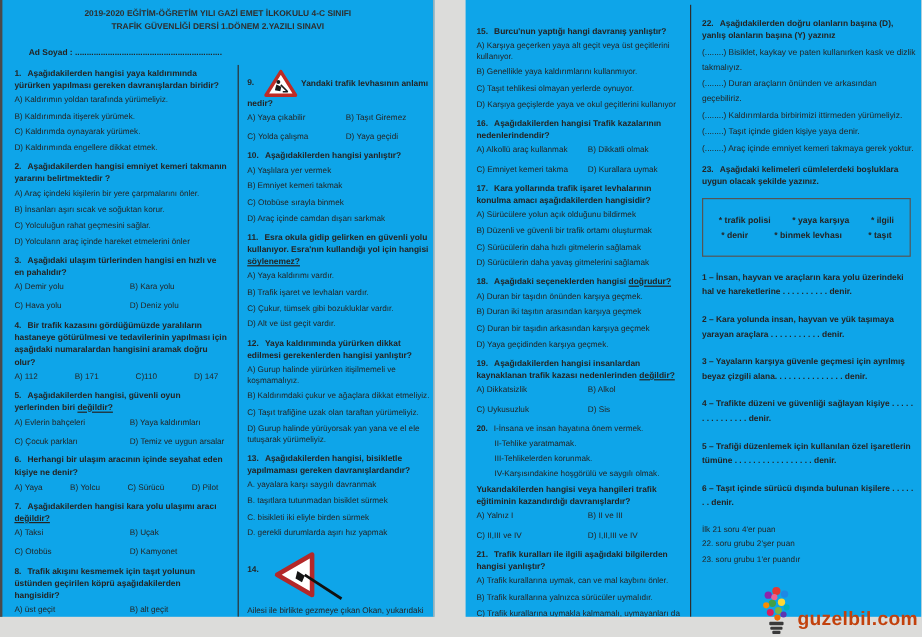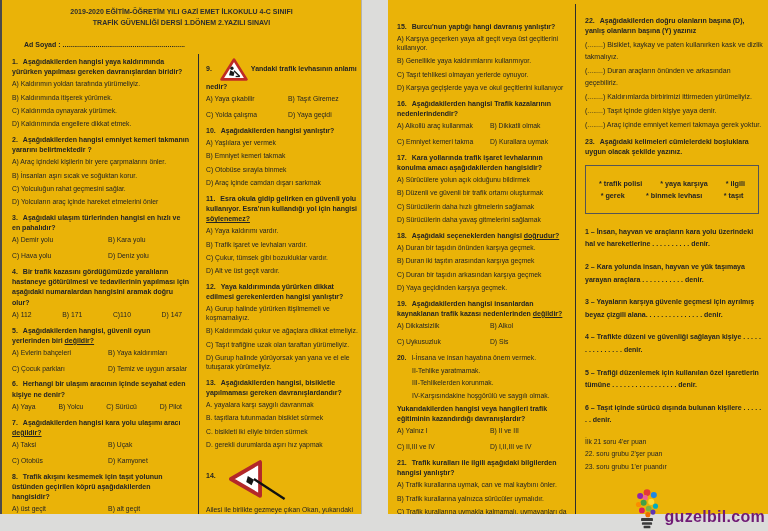--- a/index.html
+++ b/index.html
@@ -1,18 +1,18 @@
 <!DOCTYPE html>
 <html><head>
 <meta charset="utf-8">
 <style>
   html,body{margin:0;padding:0;background:#dcdcda;}
   .canvas{position:relative;width:768px;height:531px;background:#dcdcda;overflow:hidden;
           font-family:"Liberation Sans",sans-serif;color:#242424;}
-  .page{position:absolute;top:0;background:#eab308;height:514px;box-sizing:border-box;}
+  .page{position:absolute;top:0;background:#0ea5e9;height:514px;box-sizing:border-box;}
   .page1{left:0;width:362px;border-left:2px solid #4a4a4a;border-right:1px solid #b2b2b0;
          display:flex;flex-direction:column;}
   .page2{left:388px;width:380px;}
   .page-header{padding-top:7px;}
   .h1{text-align:center;font-weight:700;font-size:7px;line-height:1.5;color:#2e2e2e;}
   .adsoyad{font-weight:700;font-size:7px;margin:13px 0 6px 22px;}
   .cols{display:flex;align-items:stretch;flex:1;overflow:hidden;}
   .page2 .cols{height:514px;}
   .vdiv{width:1px;background:#2e2e2e;}
   .page2 .vdiv{margin-top:4px;}
@@ -34,21 +34,21 @@
   .intro.ind{padding-left:15px;}
   .sign-row{display:flex;align-items:flex-start;gap:5px;margin:2px 0 3px;}
   .sign-row .qnum{font-size:7px;margin-top:16px;}
   .stmt{font-size:7px;line-height:1.7;margin:0 0 2px;font-weight:400;}
   .blank{font-size:7px;font-weight:700;line-height:1.8;margin:0 0 10px;}
   .wordbox{border:1.3px solid #555;margin:8px 4px 12px 0;padding:10px 4px;}
   .wrow{display:flex;justify-content:space-around;margin:3px 0;font-weight:700;font-size:7.2px;}
   .scoring{margin-top:8px;}
   .scoring .score-line{font-size:6.8px;line-height:1.55;margin:0 0 2px;font-weight:400;}
   .watermark{position:absolute;right:3px;bottom:1px;display:flex;align-items:flex-end;gap:1px;z-index:5;}
-  .wm-text{font-size:16px;color:#701a75;font-weight:600;letter-spacing:.3px;line-height:1;padding-bottom:5px;}
+  .wm-text{font-size:16px;color:#c2410c;font-weight:600;letter-spacing:.3px;line-height:1;padding-bottom:5px;}
 </style>
 </head>
 <body>
 
 <div class="canvas">
 
   <div class="page page1">
     <div class="page-header">
       <div class="h1">2019-2020 EĞİTİM-ÖĞRETİM YILI GAZİ EMET İLKOKULU  4-C SINIFI</div>
       <div class="h1">TRAFİK GÜVENLİĞİ DERSİ 1.DÖNEM 2.YAZILI SINAVI</div>
@@ -277,21 +277,21 @@
           </div>
           <div class="q">
             <p class="qhead"><span class="qnum">23.</span><span>Aşağıdaki kelimeleri cümlelerdeki boşluklara uygun olacak şekilde yazınız.</span></p>
             <div class="wordbox">
               <div class="wrow">
                 <span class="word">*  trafik polisi</span>
                 <span class="word">*  yaya karşıya</span>
                 <span class="word">*  ilgili</span>
               </div>
               <div class="wrow">
-                <span class="word">*  gerek</span>
+                <span class="word">*  denir</span>
                 <span class="word">*  binmek levhası</span>
                 <span class="word">*  taşıt</span>
               </div>
             </div>
             <p class="blank">1 –  İnsan, hayvan ve araçların kara yolu üzerindeki hal ve hareketlerine   .  .  .  .  .  .  .  .  .  .   denir.</p>
             <p class="blank">2 –  Kara yolunda insan, hayvan ve yük taşımaya yarayan araçlara   .  .  .  .  .  .  .  .  .  .  .   denir.</p>
             <p class="blank">3 – Yayaların karşıya güvenle geçmesi için ayrılmış beyaz çizgili alana.  .  .  .  .  .  .  .     .  .  .  .  .  .  .   denir.</p>
             <p class="blank">4 –  Trafikte  düzeni  ve  güvenliği  sağlayan  kişiye    .  .  .  .  .  .     .  .  .  .  .  .  .  .  .   denir.</p>
             <p class="blank">5 –  Trafiği düzenlemek için kullanılan özel işaretlerin tümüne   .  .  .  .  .  .  .  .  .     .  .  .  .  .  .  .  .   denir.</p>
             <p class="blank">6 –  Taşıt içinde sürücü dışında bulunan kişilere  .  .  .  .  .  .  .   denir.</p>

